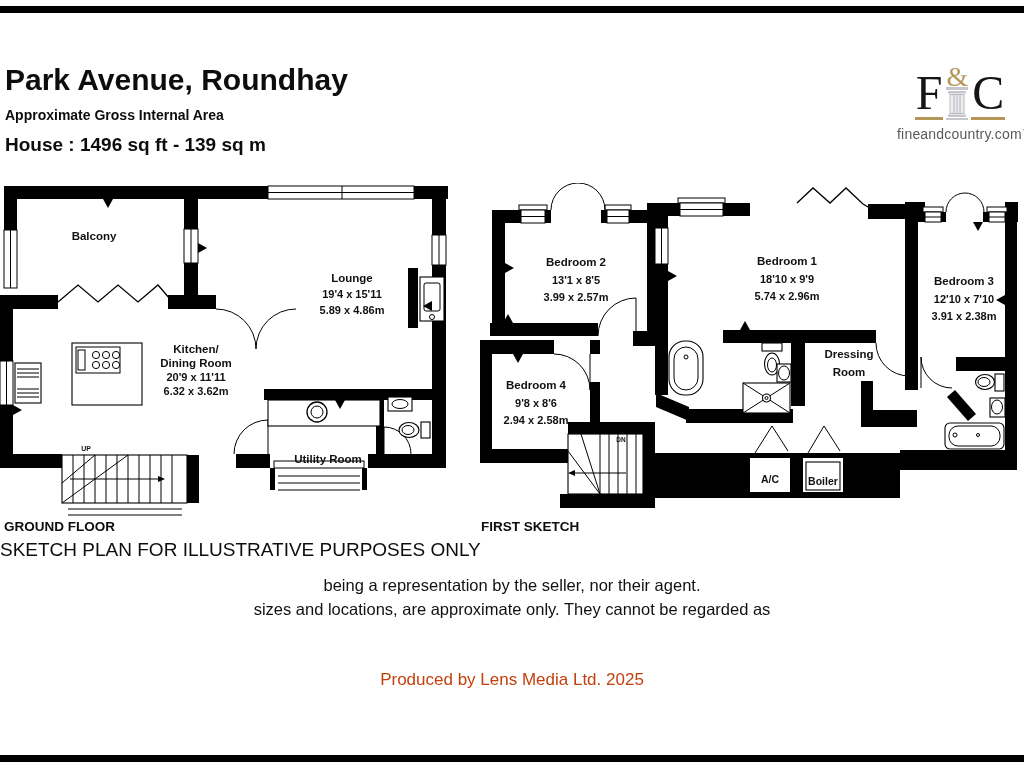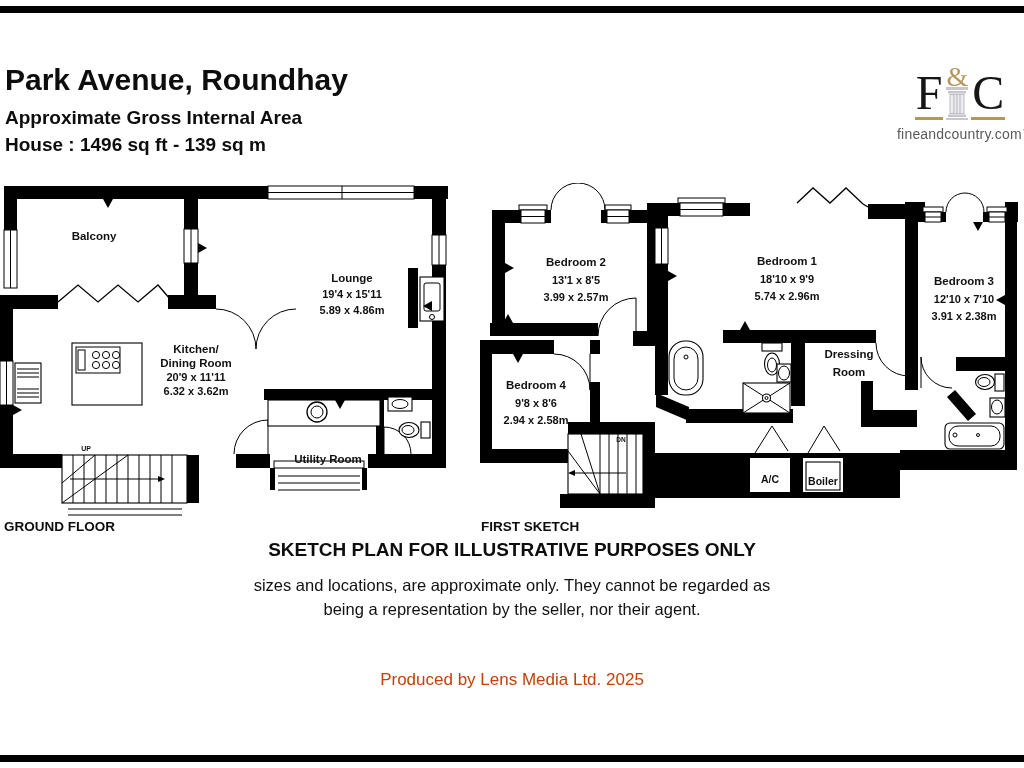--- a/index.html
+++ b/index.html
@@ -2,42 +2,42 @@
 <html><head>
 <meta charset="utf-8">
 <style>
   html,body{margin:0;padding:0;background:#fff;}
   .page{position:relative;width:1024px;height:768px;background:#ffffff;overflow:hidden;
         font-family:"Liberation Sans",sans-serif;color:#0d0d0d;padding-left:27px;}
   .bar{position:absolute;left:0;width:1024px;height:7px;background:#000;}
   .bar.top{top:6px;} .bar.bottom{top:755px;}
 
   .title{position:absolute;left:5px;top:63px;font-size:30px;font-weight:bold;white-space:nowrap;}
-  .subtitle{position:absolute;left:5px;top:107px;font-size:19px;font-weight:bold;white-space:nowrap;}
+  .subtitle{position:absolute;left:5px;top:107px;font-size:14px;font-weight:bold;white-space:nowrap;}
   .area{position:absolute;left:5px;top:134px;font-size:19px;font-weight:bold;white-space:nowrap;}
 
   .logo{position:absolute;left:897px;top:66px;width:126px;text-align:center;}
   .logo-row{display:flex;justify-content:center;align-items:flex-end;}
   .logo-f,.logo-c{font-family:"Liberation Serif",serif;font-size:48px;line-height:0.82;color:#161616;
                   border-bottom:3px solid #b5975a;padding:0 1px 5px 1px;}
   .logo-mid{display:flex;flex-direction:column;align-items:center;margin:0 2px;}
   .logo-amp{font-family:"Liberation Serif",serif;font-size:28px;line-height:0.8;color:#b5975a;margin-bottom:-1px;}
   .logo-site{margin-top:6px;font-size:14px;color:#5a5a5a;letter-spacing:0.2px;white-space:nowrap;}
 
   .plan{position:absolute;}
   .plan text{font-family:"Liberation Sans",sans-serif;font-weight:bold;fill:#111;}
   .w{fill:#000;stroke:none;}
   .ln{stroke:#000;stroke-width:1;fill:none;}
   .ln2{stroke:#000;stroke-width:1.3;fill:none;}
   .fx{fill:#fff;stroke:#000;stroke-width:1.1;}
   .winr{fill:#fff;stroke:#000;stroke-width:1;}
 
   .floor-label{position:absolute;top:519px;font-size:13.5px;font-weight:bold;white-space:nowrap;text-align:right;}
   .floor-label.gf{left:4px;} .floor-label.ff{left:481px;}
-  .sketch{position:absolute;left:0;top:539px;width:1024px;text-align:center;font-size:19px;font-weight:bold;}
+  .sketch{position:absolute;left:0;top:539px;width:1024px;text-align:left;font-size:19px;font-weight:normal;}
   .disclaimer{position:absolute;left:0;top:574px;width:1024px;text-align:center;font-size:16.5px;line-height:23.5px;color:#111;}
   .credit{position:absolute;left:0;top:670px;width:1024px;text-align:center;font-size:17px;color:#c2410c;}
 </style>
 </head>
 <body>
 
 <div class="page">
   <div class="bar top"></div>
   <div class="bar bottom"></div>
 
@@ -340,17 +340,17 @@
       <text x="345" y="302" font-size="10.5" text-anchor="middle">Boiler</text>
       <text x="143" y="259" font-size="6.5" text-anchor="middle">DN</text>
     </g>
   </svg>
 
   <div class="floor-label gf">GROUND FLOOR</div>
   <div class="floor-label ff">FIRST SKETCH</div>
 
   <div class="sketch">SKETCH PLAN FOR ILLUSTRATIVE PURPOSES ONLY</div>
   <div class="disclaimer">
+    <div>being a representation by the seller, nor their agent.</div>
     <div>sizes and locations, are approximate only. They cannot be regarded as</div>
-    <div>being a representation by the seller, nor their agent.</div>
   </div>
   <div class="credit">Produced by Lens Media Ltd. 2025</div>
 </div>
 
 </body></html>

